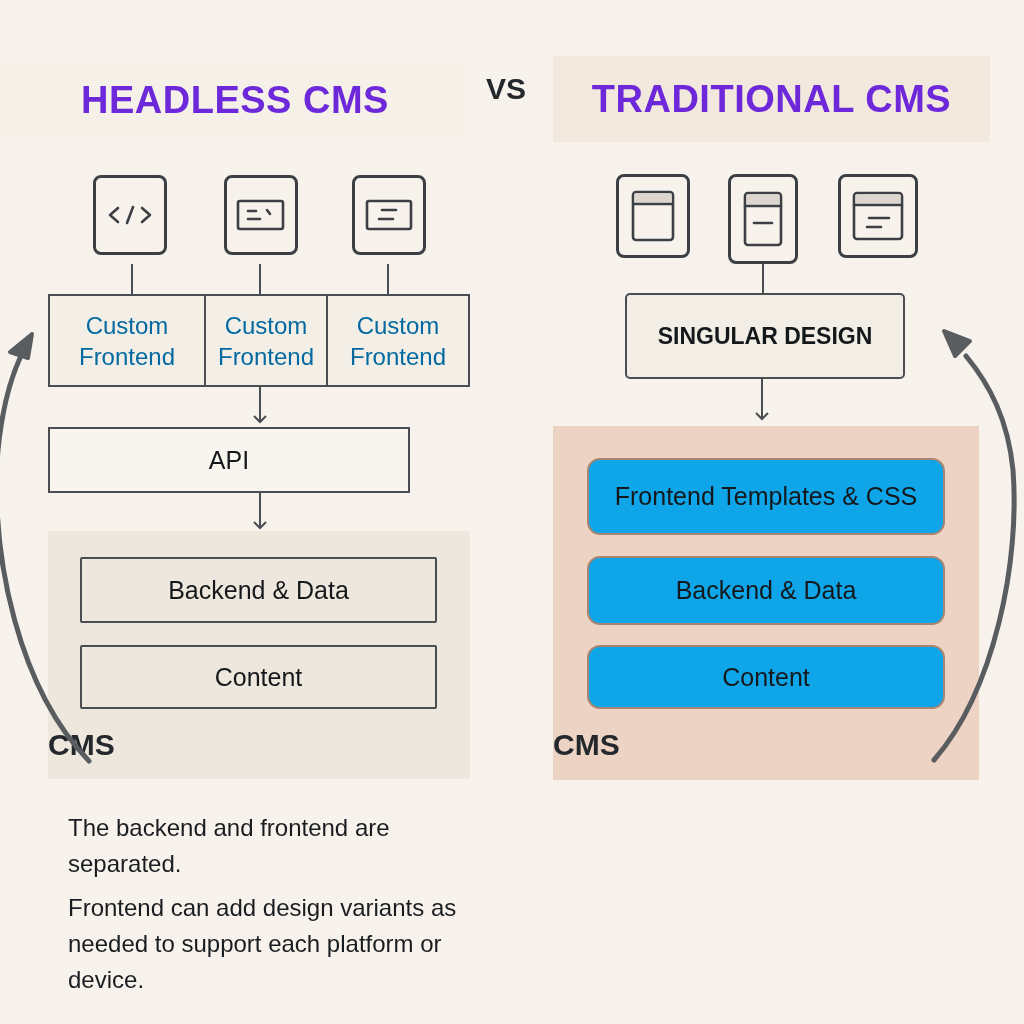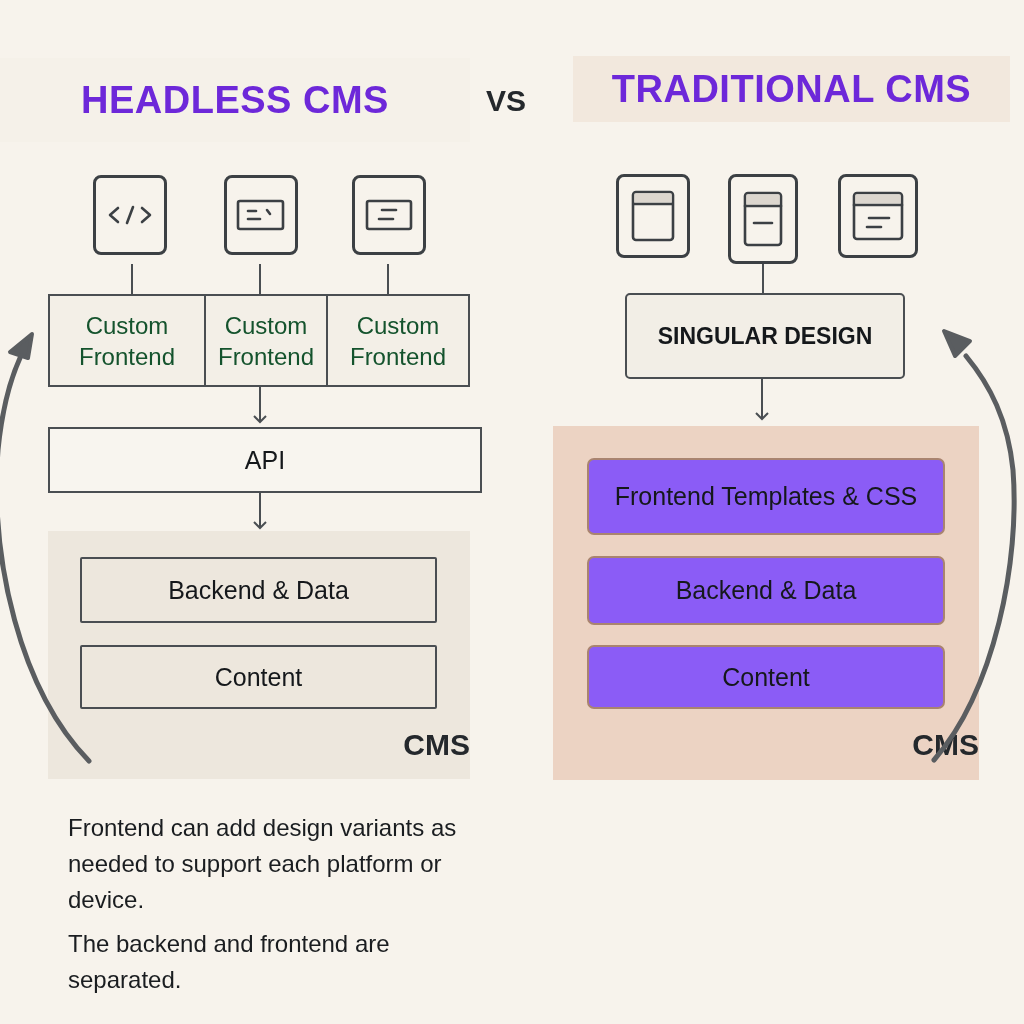--- a/index.html
+++ b/index.html
@@ -1,38 +1,38 @@
 <!DOCTYPE html>
 <html><head>
 <meta charset="utf-8">
 <style>
   * { box-sizing: border-box; margin: 0; padding: 0; }
   html, body { width: 1024px; height: 1024px; background: #f7f3ec; overflow: hidden; }
   body { position: relative; font-family: "Liberation Sans", "DejaVu Sans", sans-serif; color: #1e2226; }
   .abs { position: absolute; }
   .title-left { left: 0; top: 58px; width: 470px; height: 84px; background: #f5f1e9;
     display: flex; align-items: center; justify-content: center; }
-  .title-right { left: 553px; top: 56px; width: 437px; height: 66px; background: #f2e8dd;
-    display: flex; align-items: center; justify-content: center; margin-left: 20px; }
+  .title-right { left: 553px; top: 56px; width: 437px; height: 86px; background: #f2e8dd;
+    display: flex; align-items: center; justify-content: center; }
   .title { font-size: 38px; font-weight: 700; letter-spacing: 0.5px; color: #6d28d9; }
-  .vs { left: 486px; top: 84px; font-size: 30px; font-weight: 700; color: #24282c; }
+  .vs { left: 486px; top: 72px; font-size: 30px; font-weight: 700; color: #24282c; }
   .icon-box { width: 74px; height: 80px; border: 3px solid #3c4044; border-radius: 8px; background: #f7f3ec;
     display: flex; align-items: center; justify-content: center; }
   .vline { width: 2px; background: #4a4e52; }
   .frontend-row { left: 48px; top: 294px; width: 422px; height: 93px; border: 2.5px solid #4a4e52;
     display: flex; background: #f3efe7; }
   .frontend-cell { flex: 1; display: flex; align-items: center; justify-content: center; text-align: center;
-    font-size: 24px; line-height: 31px; color: #14532d; }
+    font-size: 24px; line-height: 31px; color: #0369a1; }
   .frontend-cell + .frontend-cell { border-left: 2.5px solid #4a4e52; }
   .box { border: 2.5px solid #4a4e52; display: flex; align-items: center; justify-content: center; font-size: 25px; color: #15181b; }
   .cms-left { left: 48px; top: 531px; width: 422px; height: 248px; background: #ede7dd; }
   .cms-right { left: 553px; top: 426px; width: 426px; height: 354px; background: #ecd3c3; }
   .inner-left { background: #ede7dd; border: 2.5px solid #4a4e52; border-radius: 2px; }
-  .inner-right { background: #8b5cf6; border: 2.5px solid #a98470; border-radius: 7px; }
-  .cms-label { font-size: 30px; font-weight: 700; color: #24282c; text-align: right; }
+  .inner-right { background: #0ea5e9; border: 2.5px solid #a98470; border-radius: 13px; }
+  .cms-label { font-size: 30px; font-weight: 700; color: #24282c; text-align: left; }
   .desc { font-size: 24px; line-height: 36px; color: #1a1d20; }
   .desc p + p { margin-top: 8px; }
   svg.overlay { position: absolute; left: 0; top: 0; pointer-events: none; }
 </style>
 </head>
 <body>
 
 <div class="abs title-left">
   <span class="title">HEADLESS CMS</span>
 </div>
@@ -87,21 +87,21 @@
       </div>
   </div>
   <div class="frontend-cell">
     <div>
         <div>Custom</div>
         <div>Frontend</div>
       </div>
   </div>
 </div>
 
-<div class="abs box" style="left:48px;top:427px;width:434px;height:66px;background:#f8f5ef;">
+<div class="abs box" style="left:48px;top:427px;width:362px;height:66px;background:#f8f5ef;">
   <span>API</span>
 </div>
 
 <div class="abs cms-left"></div>
 <div class="abs box inner-left" style="left:80px;top:557px;width:357px;height:66px;">
   <span>Backend &amp; Data</span>
 </div>
 <div class="abs box inner-left" style="left:80px;top:645px;width:357px;height:64px;">
   <span>Content</span>
 </div>
@@ -168,17 +168,17 @@
     <path d="M89,761 C20,690 -10,560 -2,450 C2,410 10,380 20,358" fill="none" stroke="#5a5d60" stroke-width="5" stroke-linecap="round"></path>
     <polygon points="32,334 10,352 28,358" fill="#5a5d60" stroke="#5a5d60" stroke-width="4" stroke-linejoin="round"></polygon>
   </g>
   <g>
     <path d="M934,760 C995,690 1020,560 1013,470 C1008,420 990,385 966,356" fill="none" stroke="#5a5d60" stroke-width="5" stroke-linecap="round"></path>
     <polygon points="944,331 970,341 955,356" fill="#5a5d60" stroke="#5a5d60" stroke-width="4" stroke-linejoin="round"></polygon>
   </g>
 </svg>
 
 <div class="abs desc" style="left:68px;top:810px;width:400px;">
+  <p>The backend and frontend are separated.</p>
   <p>Frontend can add design variants as needed to support each platform or device.</p>
-  <p>The backend and frontend are separated.</p>
 </div>
 <div class="abs desc" style="left:574px;top:810px;width:412px;">
 </div>
 
 </body></html>

